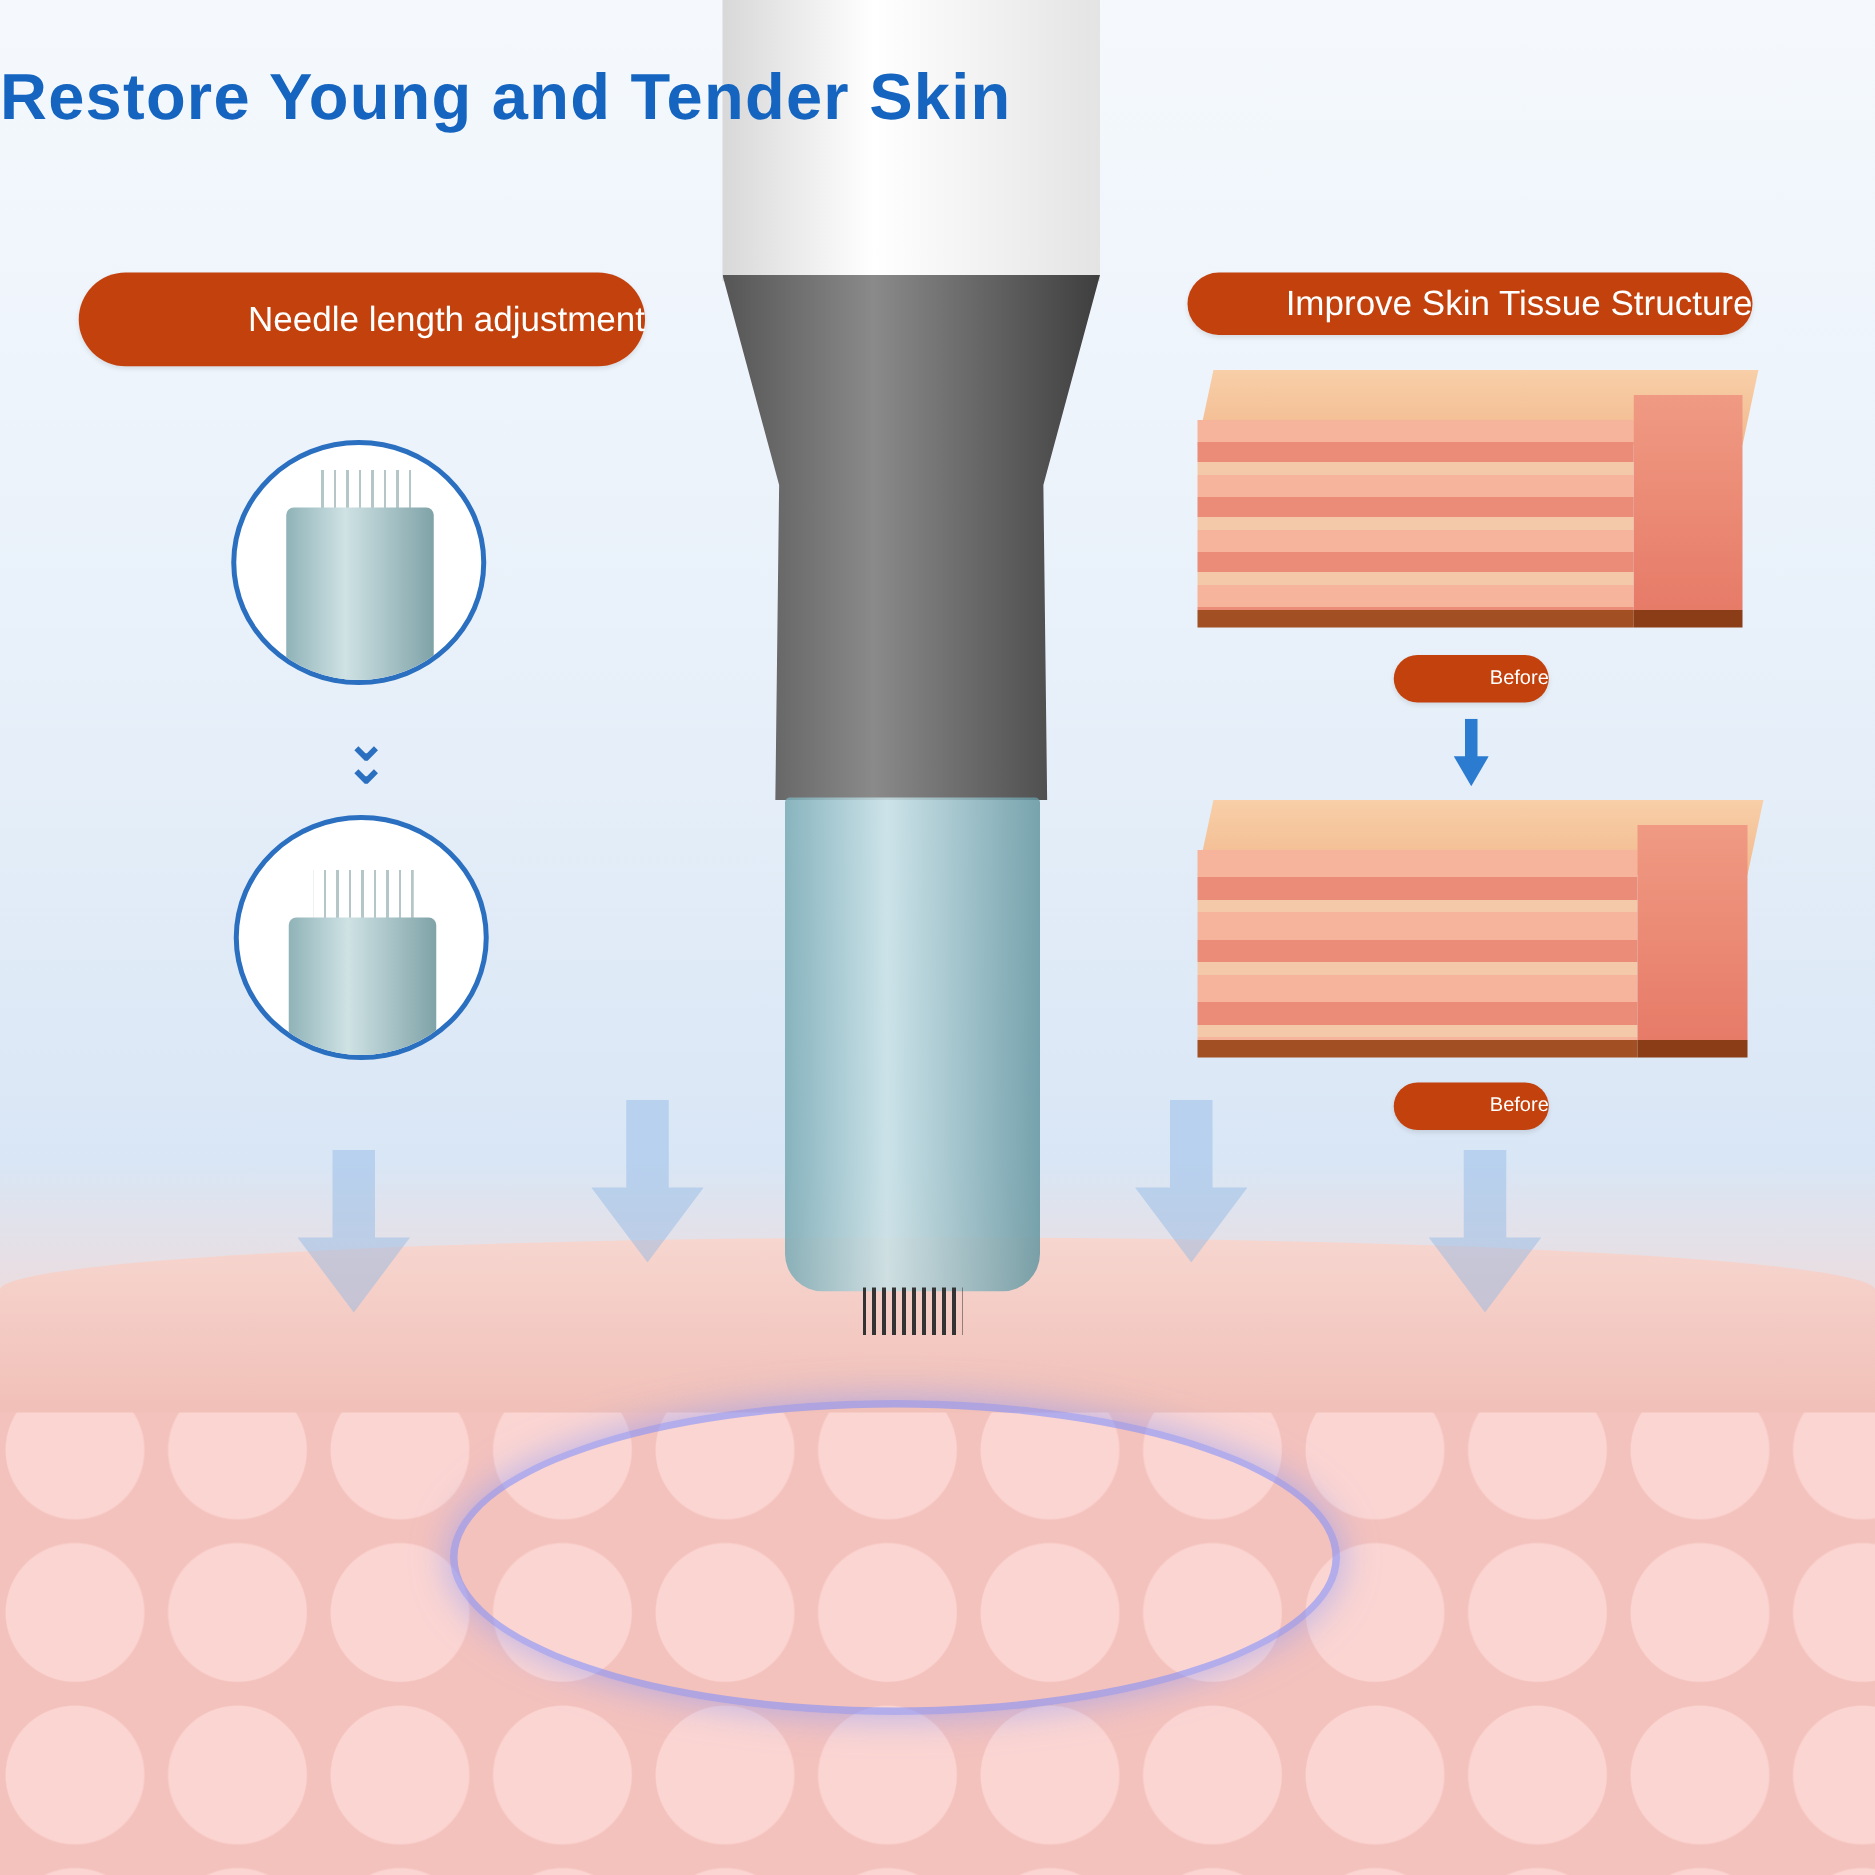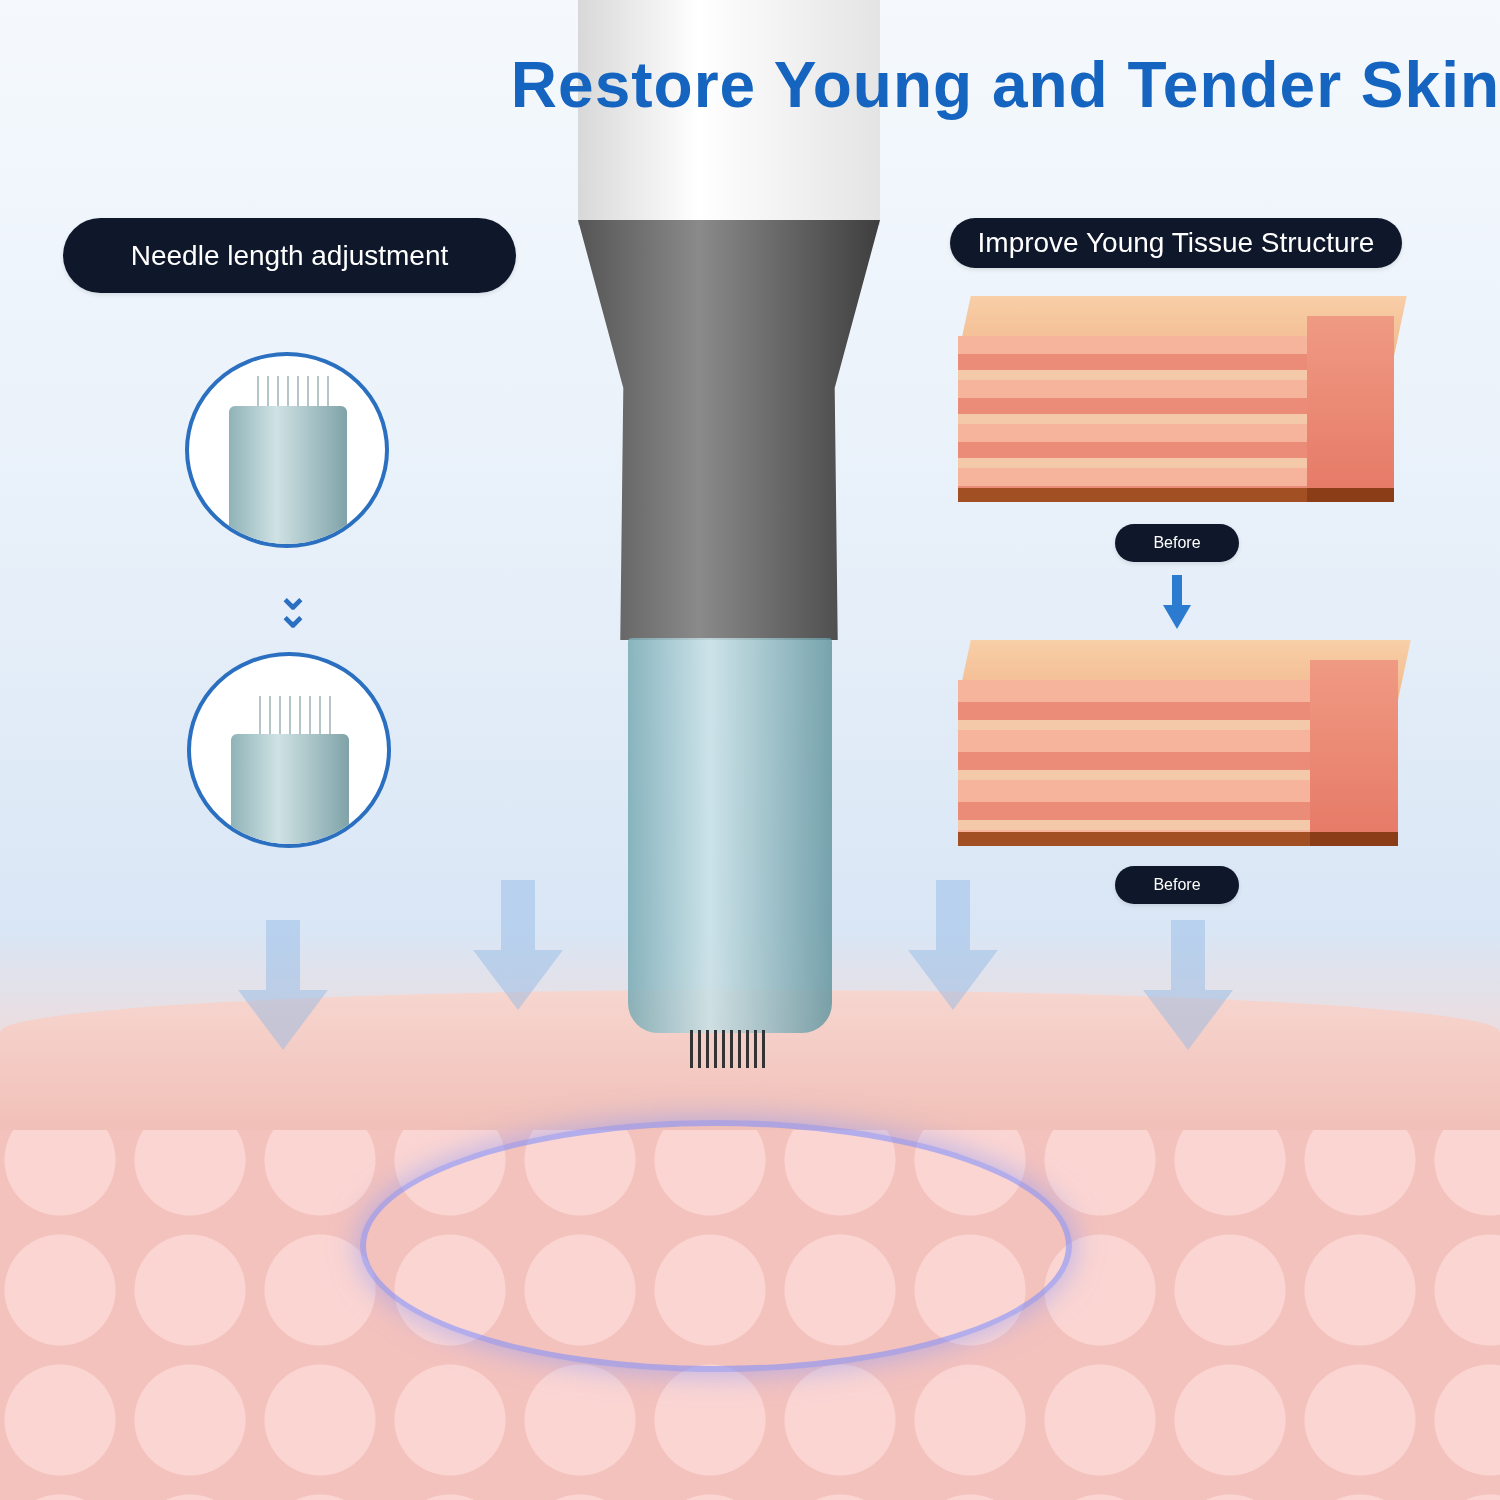--- a/index.html
+++ b/index.html
@@ -1,22 +1,22 @@
 <!DOCTYPE html>
 <html><head>
 <meta charset="utf-8">
 <style>
   html, body { margin:0; padding:0; }
   body { width:1500px; height:1500px; overflow:hidden; position:relative;
          font-family:"Liberation Sans", sans-serif;
          background: linear-gradient(180deg,#f5f9fd 0%,#e6eff9 40%,#d9e6f5 62%,#f3d9d6 72%,#f6c9c4 100%); }
-  .title { position:absolute; left:0; width:1500px; top:48px; text-align:right;
-           font-size:64px; font-weight:bold; color:#1565c0; letter-spacing:1px; z-index:5; }
-  .pill { position:absolute; background:#0f172a; color:#fff; border-radius:60px;
-          display:flex; align-items:center; justify-content:center; text-align:center; z-index:5;
+  .title { position:absolute; left:0; width:1500px; top:48px; text-align:left;
+           font-size:52px; font-weight:bold; color:#1565c0; letter-spacing:1px; z-index:5; }
+  .pill { position:absolute; background:#c2410c; color:#fff; border-radius:60px;
+          display:flex; align-items:center; justify-content:flex-end; text-align:center; z-index:5;
           box-shadow:0 2px 4px rgba(0,0,0,0.1); }
   .pill-left { left:63px; top:218px; width:453px; height:75px; font-size:28px; line-height:1.4; }
   .pill-right { left:950px; top:218px; width:452px; height:50px; font-size:28px; }
   .pill-small { width:124px; height:38px; font-size:16px; }
   .circle { position:absolute; width:196px; height:188px; border-radius:50%; border:4px solid #2a6fc0;
             background:#fff; overflow:hidden; z-index:3; }
   .circle .cart { position:absolute; left:40px; top:50px; width:118px; height:140px;
             background:linear-gradient(90deg,#8fb3b8,#cfe2e4 40%,#7fa3a8); border-radius:6px; }
   .circle .needles { position:absolute; left:60px; top:20px; width:80px; height:50px;
             background:repeating-linear-gradient(90deg,transparent 0 8px,#b5c6c8 8px 10px); }
@@ -94,21 +94,21 @@
 <div class="circle" style="left:185px;top:352px">
   <div class="needles"></div>
   <div class="cart"></div>
 </div>
 <div class="chev">⌄<br>⌄</div>
 <div class="circle" style="left:187px;top:652px">
   <div class="needles" style="top:40px"></div>
   <div class="cart" style="top:78px"></div>
 </div>
 
-<div class="pill pill-right">Improve Young Tissue Structure</div>
+<div class="pill pill-right">Improve Skin Tissue Structure</div>
 
 <div class="skin-block" style="left:958px;top:296px;width:436px;height:206px">
   <div class="skin-top"></div>
   <div class="skin-front"></div>
   <div class="skin-side"></div>
 </div>
 <div class="pill pill-small" style="left:1115px;top:524px">Before</div>
 <svg class="arrow-down" viewBox="0 0 28 54">
     <rect x="9" y="0" width="10" height="32" fill="#2b7cd0"></rect>
     <polygon points="0,30 28,30 14,54" fill="#2b7cd0"></polygon>

